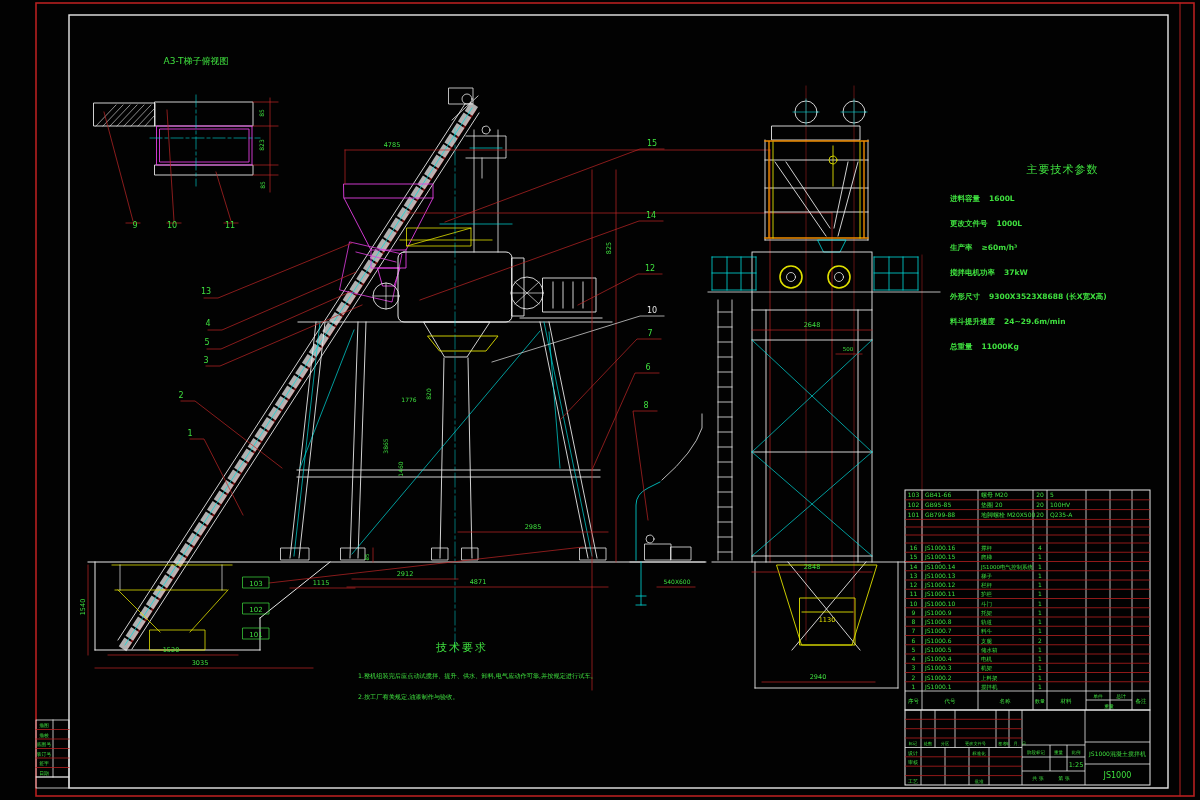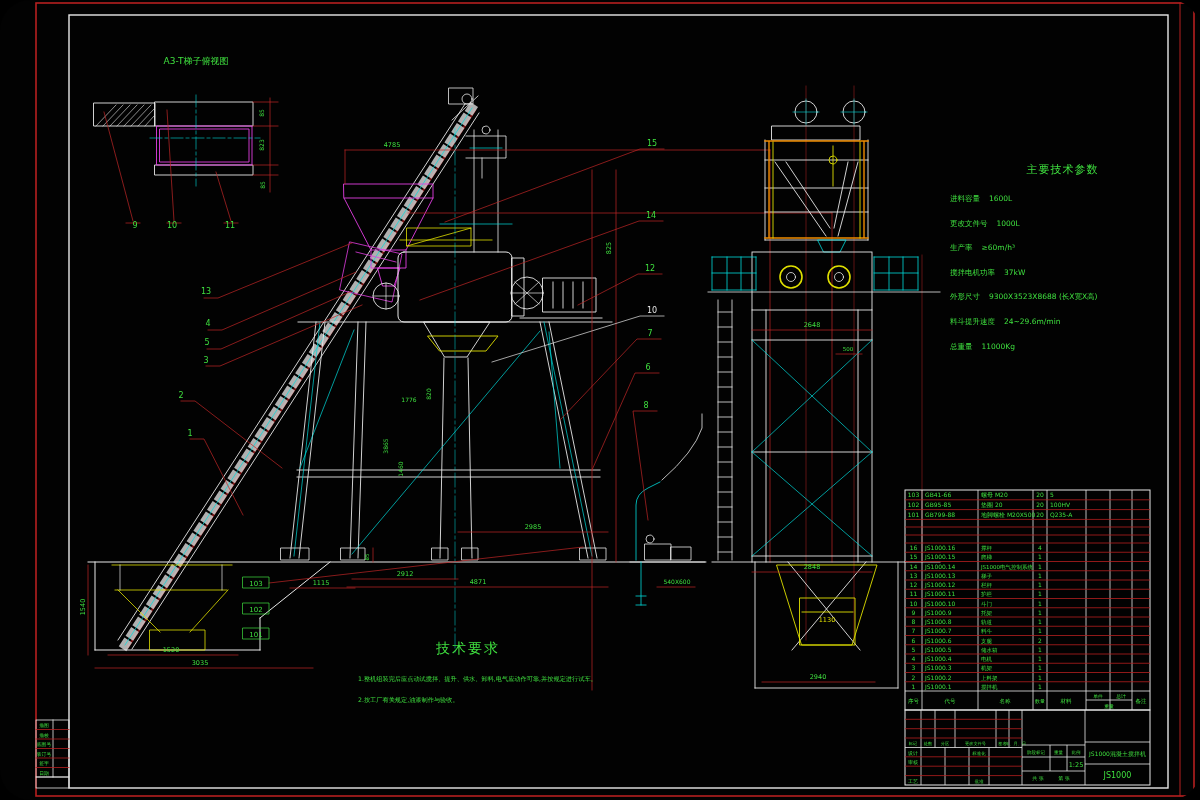--- a/index.html
+++ b/index.html
@@ -1,27 +1,27 @@
 <!DOCTYPE html>
 <html><head>
 <meta charset="utf-8">
 <style>
   html,body{margin:0;padding:0;background:#000;}
   #stage{position:relative;width:1200px;height:800px;background:#020202;overflow:hidden;
-         font-family:"DejaVu Sans",sans-serif;border-radius:30px;}
+         font-family:"DejaVu Sans",sans-serif;}
   #cad{position:absolute;left:0;top:0;}
   .panel{position:absolute;color:#3fe03f;}
   
   #specs{left:950px;top:162px;width:225px;}
   #specs .spec-title{text-align:center;font-size:11px;letter-spacing:1px;margin-bottom:17px;color:#3fe03f;}
-  .spec-row{height:24.6px;font-size:7.5px;white-space:nowrap;}
+  .spec-row{height:24.6px;font-size:7.5px;white-space:nowrap;font-weight:bold;}
   .spec-row .lbl{margin-right:9px;}
   
   #techreq{left:358px;top:640px;width:262px;}
-  #techreq .tr-title{font-size:14px;margin-left:78px;margin-bottom:10px;letter-spacing:2px;}
+  #techreq .tr-title{font-size:11px;margin-left:78px;margin-bottom:10px;letter-spacing:2px;}
   #techreq .tr-line{font-size:6.2px;line-height:21px;white-space:nowrap;}
 </style>
 </head>
 <body>
 
 <div id="stage">
 
   <svg id="cad" width="1200" height="800" viewBox="0 0 1200 800">
     <g fill="none" stroke-linecap="square">
 

